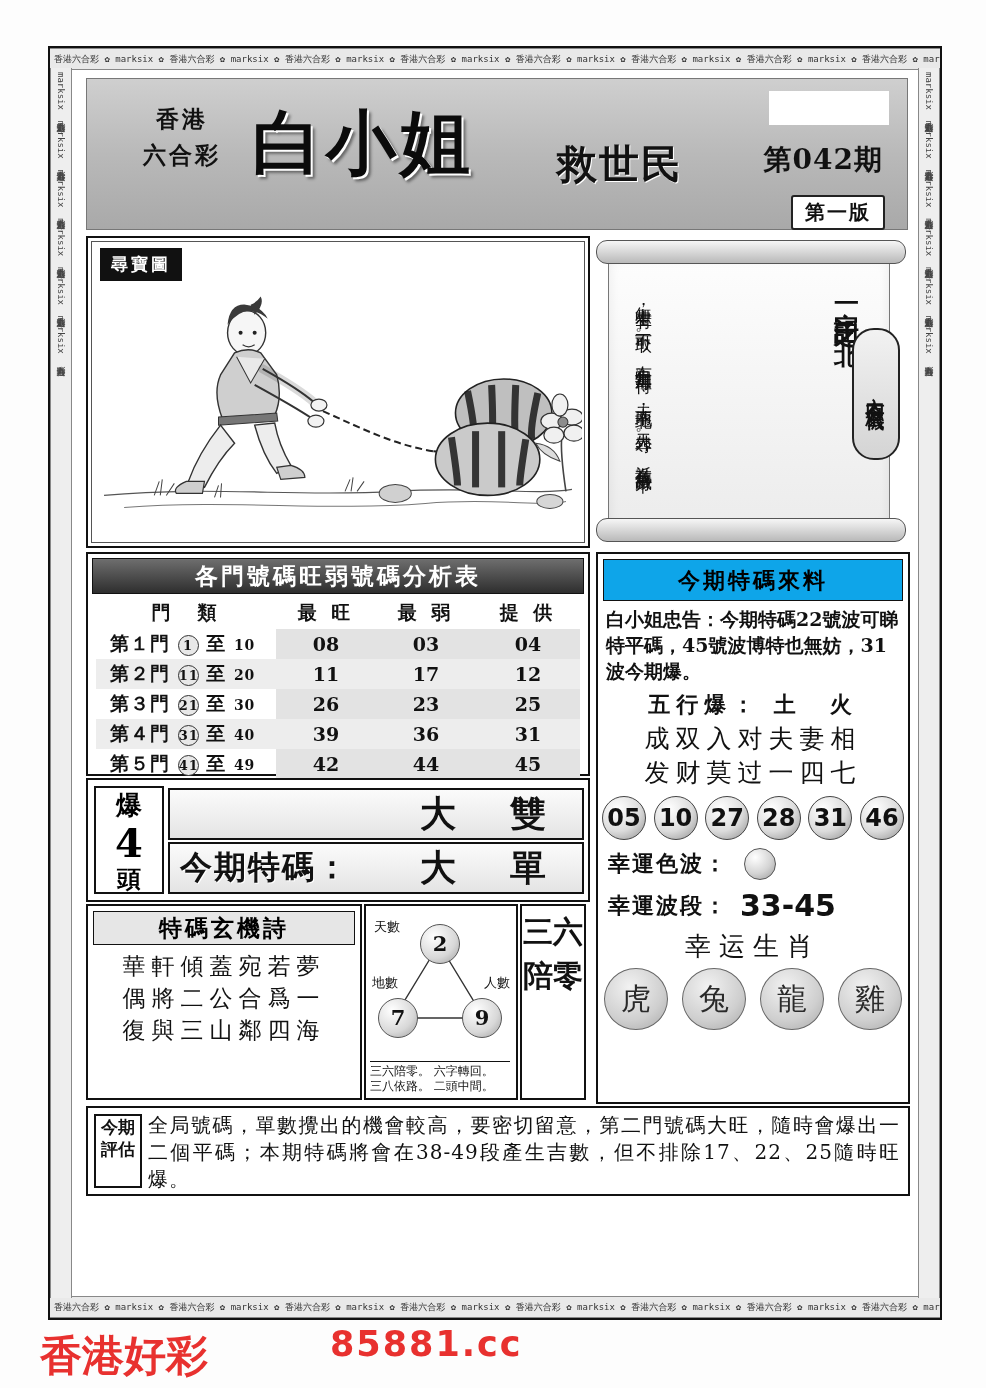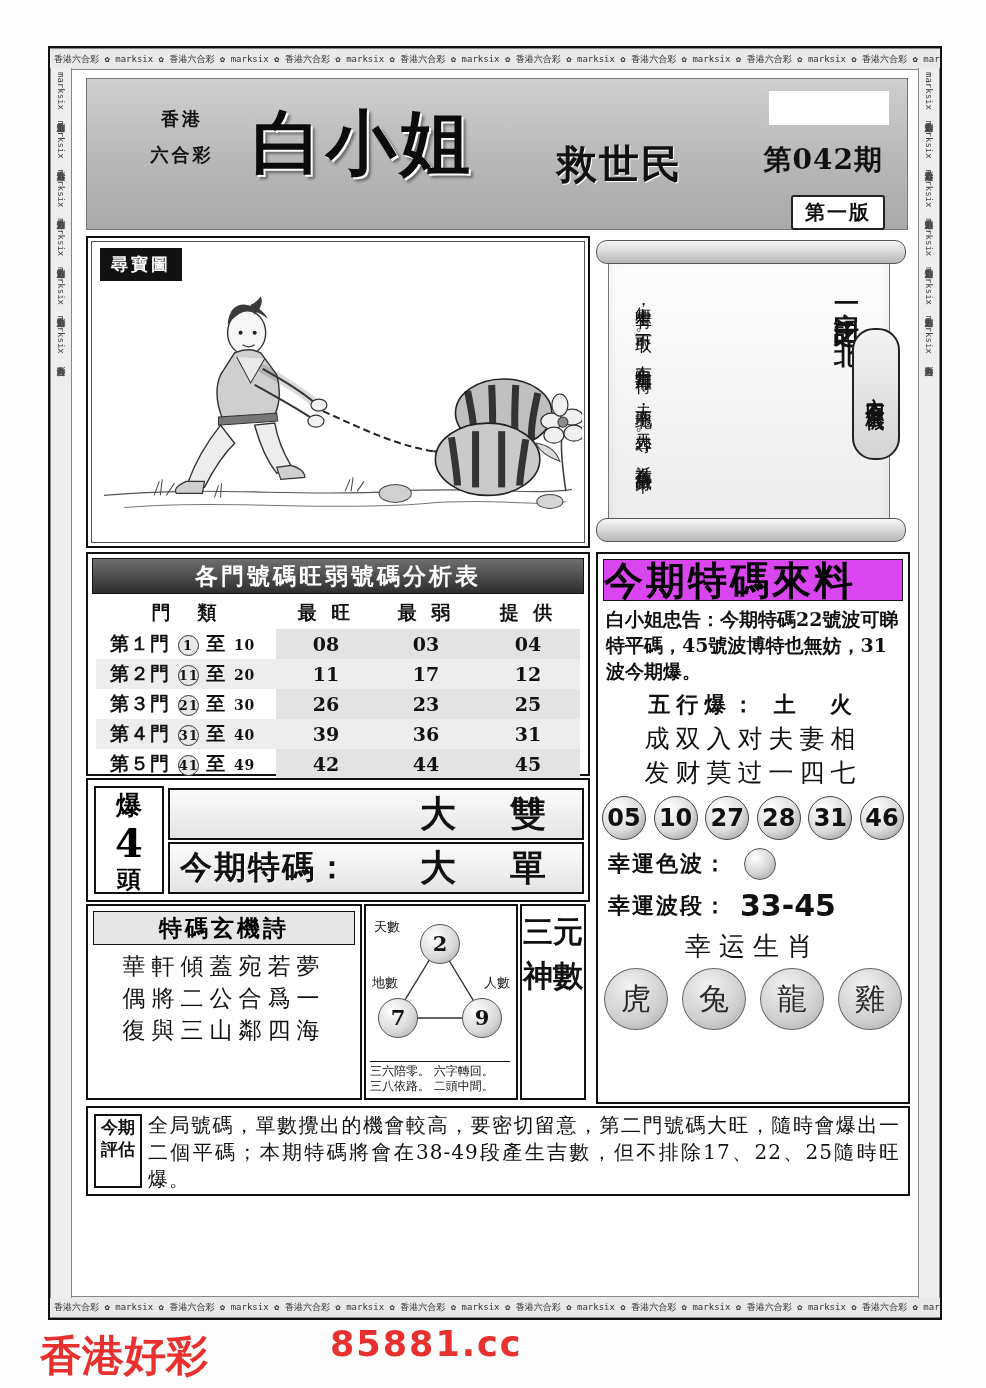--- a/index.html
+++ b/index.html
@@ -59,21 +59,21 @@
 
   
   .masthead{
     position:absolute;left:10px;top:4px;width:820px;height:150px;
     background:linear-gradient(#cfcfcf,#b9b9b9 50%,#a9a9a9);
     border:1px solid #777;
   }
   .mast-hk{
     position:absolute;left:40px;top:22px;width:110px;
     font-family:"DejaVu Serif","Liberation Serif",serif;
-    font-weight:bold;font-size:18px;color:#111;
+    font-weight:bold;font-size:23px;color:#111;
     line-height:36px;text-align:center;letter-spacing:3px;
   }
   .mast-title{
     position:absolute;left:165px;top:18px;
     font-family:"DejaVu Serif","Liberation Serif",serif;
     font-weight:bold;font-size:70px;color:#0b0b0b;
     letter-spacing:4px;
     text-shadow:2px 2px 0 #fff, 4px 4px 3px rgba(0,0,0,.45);
   }
   .mast-sub{
@@ -283,24 +283,24 @@
     font-weight:bold;font-size:30px;line-height:44px;color:#111;
     margin-top:4px;
   }
 
   
   .right-col{
     position:absolute;left:520px;top:478px;width:310px;height:548px;
     border:2px solid #111;background:#fff;
   }
   .rc-title{
-    margin:5px;height:40px;line-height:40px;
-    border:1px solid #111;background:#d946ef;
-    font-family:"DejaVu Serif","Liberation Serif",serif;
-    font-weight:bold;font-size:39px;letter-spacing:3px;color:#000;
+    margin:5px;height:40px;line-height:40px;text-align:center;
+    border:1px solid #111;background:#0ea5e9;
+    font-family:"DejaVu Serif","Liberation Serif",serif;
+    font-weight:bold;font-size:22px;letter-spacing:3px;color:#000;
   }
   .rc-text{
     margin:2px 8px 0 8px;
     font-family:"DejaVu Serif","Liberation Serif",serif;
     font-weight:bold;font-size:19px;line-height:26px;color:#111;letter-spacing:0px;
   }
   .rc-wuxing{
     margin:6px 8px 0 8px;text-align:center;
     font-family:"DejaVu Serif","Liberation Serif",serif;
     font-weight:bold;font-size:22px;letter-spacing:6px;color:#111;
@@ -594,21 +594,21 @@
           <div class="ball" style="left:54px;top:18px;">2</div>
           <div class="ball" style="left:12px;top:92px;">7</div>
           <div class="ball" style="left:96px;top:92px;">9</div>
           <div class="tri-foot">
             <div>三六陪零。 六字轉回。</div>
             <div>三八依路。 二頭中間。</div>
           </div>
         </div>
 
         <div class="sanyuan">
-          <span>三元神數</span>
+          <span>三六陪零</span>
         </div>
       </div>
 
       <div class="right-col">
         <div class="rc-title">今期特碼來料</div>
         <div class="rc-text">
           <span>白小姐忠告：</span><span>今期特碼22號波可睇特平碼，45號波博特也無妨，31波今期爆。</span>
         </div>
         <div class="rc-wuxing">
           <span>五行爆：</span>

